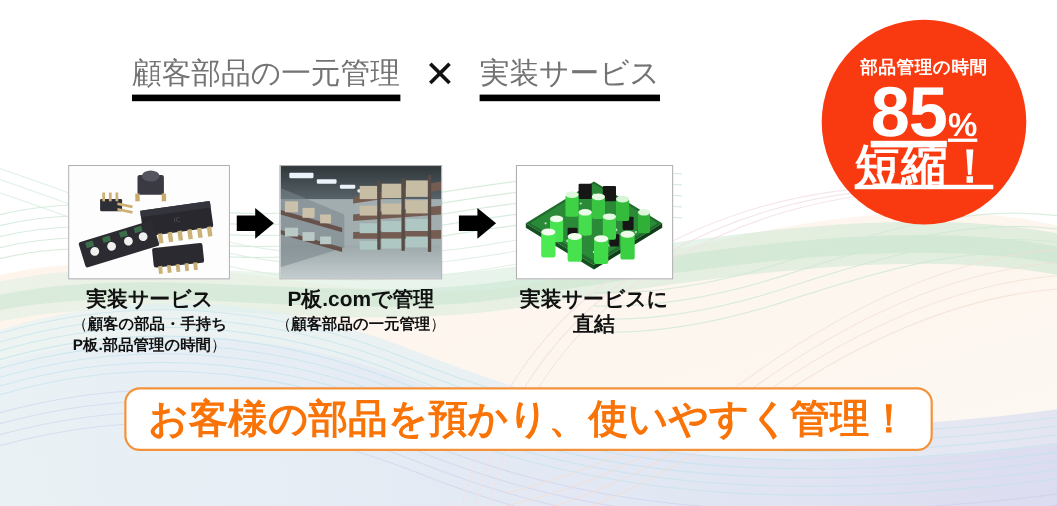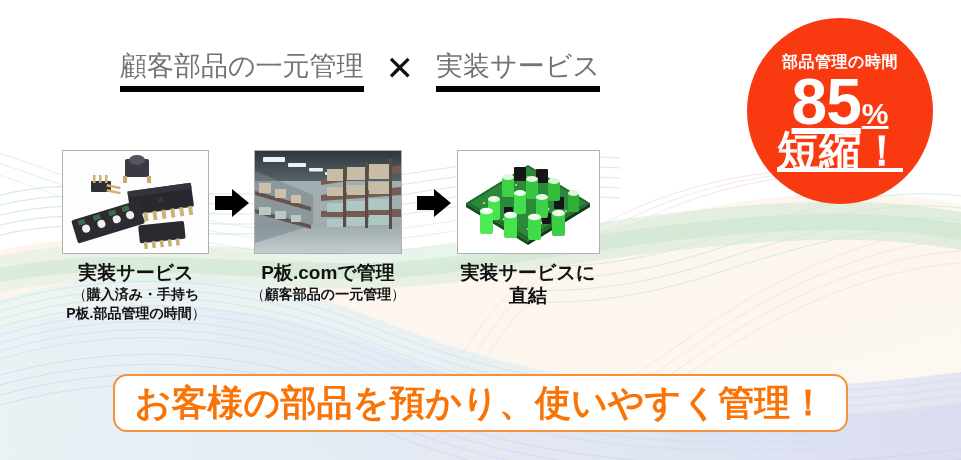--- a/index.html
+++ b/index.html
@@ -167,21 +167,21 @@
   .arrow{
     position:absolute;
     top:38px;
     width:34px;
     height:30px;
   }
 
   
   .cta{
     position:absolute;
-    left:113px; top:374px;
+    left:113px; top:352px;
     width:735px; height:58px;
     box-sizing:border-box;
     border:2px solid #f4923c;
     border-radius:14px;
     background:#ffffff;
     z-index:6;
     display:flex;
     align-items:center;
     justify-content:center;
   }
@@ -360,21 +360,21 @@
               <rect x="80" y="89" width="3.5" height="7"></rect>
                 <rect x="88" y="89" width="3.5" height="7"></rect>
               <rect x="96" y="89" width="3.5" height="7"></rect>
                 <rect x="104" y="89" width="3.5" height="7"></rect>
               <rect x="112" y="89" width="3.5" height="7"></rect>
             </g>
           </g>
         </svg>
       </div>
       <div class="cap-main">実装サービス</div>
-      <div class="cap-sub"><span class="paren">（</span><span>購入済み・手持ち</span></div>
+      <div class="cap-sub"><span class="paren">（</span><span>顧客の部品・手持ち</span></div>
       <div class="cap-sub"><span>P板.部品管理の時間</span><span class="paren">）</span></div>
     </div>
 
     <svg class="arrow" style="left:175px;" viewBox="0 0 34 30" xmlns="http://www.w3.org/2000/svg">
       <path d="M0,8 L17,8 L17,1 L34,15 L17,29 L17,22 L0,22 Z" fill="#000000"></path>
     </svg>
 
     <div class="panel" style="left:203px; width:170px;">
       <div class="thumb" style="width:148px;height:104px;margin:0 auto;">
         <svg width="146" height="102" viewBox="0 0 146 102" xmlns="http://www.w3.org/2000/svg">
@@ -447,21 +447,21 @@
         </svg>
       </div>
       <div class="cap-main">P板.comで管理</div>
       <div class="cap-sub"><span class="paren">（</span><span>顧客部品の一元管理</span><span class="paren">）</span></div>
     </div>
 
     <svg class="arrow" style="left:377px;" viewBox="0 0 34 30" xmlns="http://www.w3.org/2000/svg">
       <path d="M0,8 L17,8 L17,1 L34,15 L17,29 L17,22 L0,22 Z" fill="#000000"></path>
     </svg>
 
-    <div class="panel" style="left:408px; width:160px;">
+    <div class="panel" style="left:420px; width:160px;">
       <div class="thumb" style="width:143px;height:104px;margin:0 auto;">
         <svg width="141" height="102" viewBox="0 0 141 102" xmlns="http://www.w3.org/2000/svg">
           <rect width="141" height="102" fill="#ffffff"></rect>
 
           <polygon points="70,14 132,52 70,90 8,52" fill="#1f6b2c"></polygon>
           <polygon points="70,16 128,52 70,86 12,52" fill="#2a8a38"></polygon>
           <polygon points="8,52 70,90 70,94 8,56" fill="#14501f"></polygon>
           <polygon points="132,52 70,90 70,94 132,56" fill="#0f3d18"></polygon>
 
           <g fill="#dff4df" opacity="0.85">

